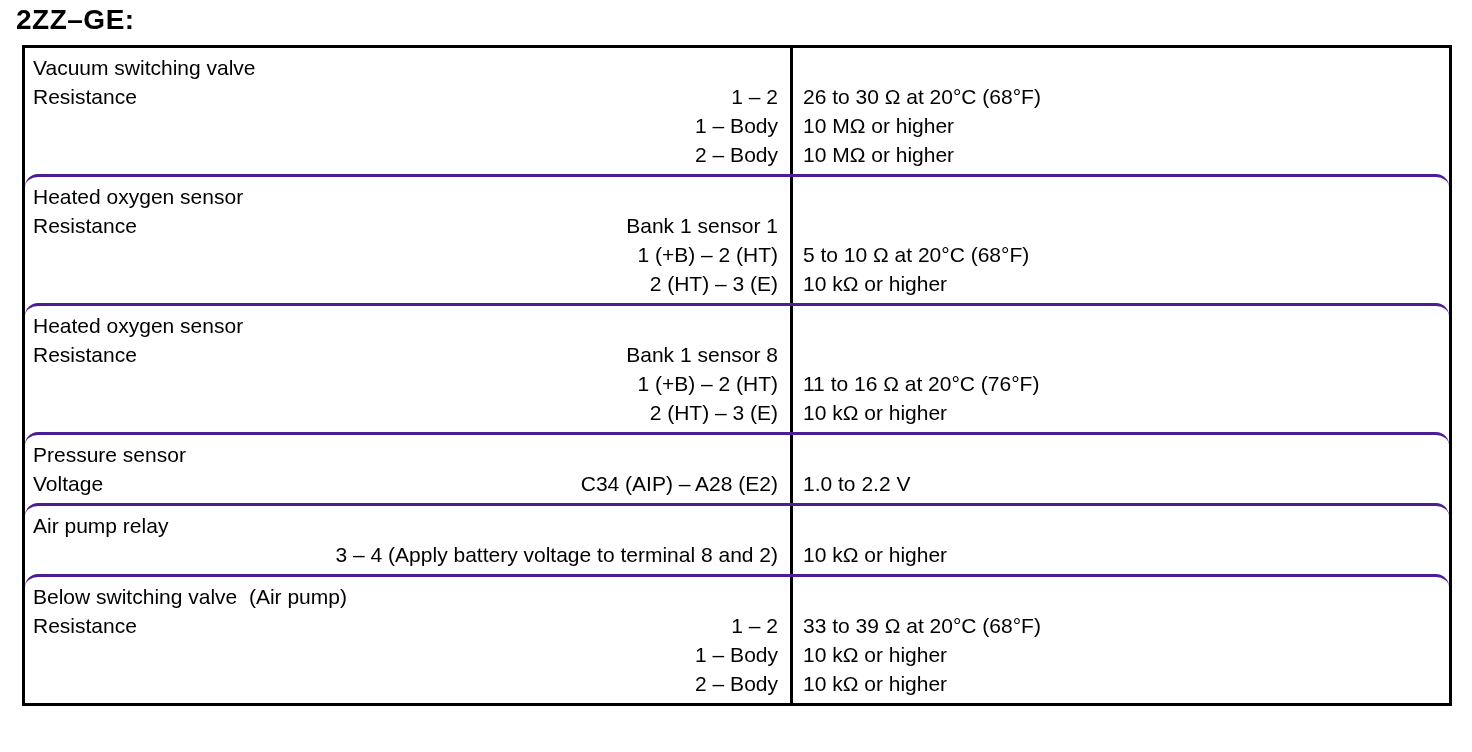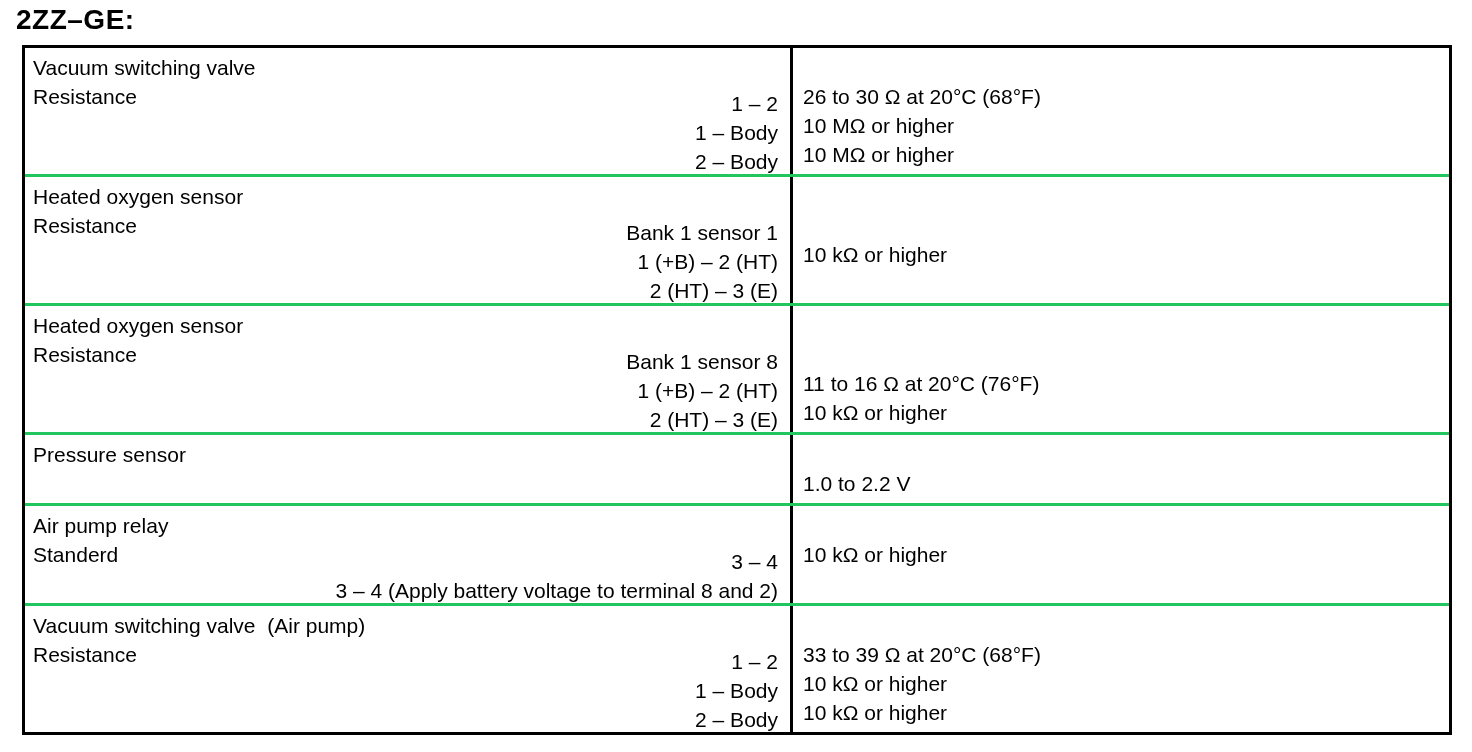--- a/index.html
+++ b/index.html
@@ -23,37 +23,37 @@
     position: absolute;
     left: 22px; top: 45px;
     width: 1430px;
     border: 3px solid #000000;
     background: #ffffff;
   }
   .trow {
     display: grid;
     grid-template-columns: 768px 1fr;
   }
-  .trow + .trow { border-top: 3px solid #22c55e; }
+  .trow + .trow { border-top: 3px solid #4c1d95; border-radius: 13px; }
   .cell { padding: 5px 0; }
   .cell.left { border-right: 3px solid #000000; padding-left: 8px; padding-right: 12px; }
   .cell.right { padding-left: 10px; padding-right: 8px; }
   .line {
     height: 29px;
     line-height: 29px;
     font-size: 21px;
     white-space: pre;
   }
   .cell.left .line {
     display: flex;
     justify-content: space-between;
-    align-items: center;
+    align-items: flex-start;
   }
   .label { white-space: pre; }
-  .terminal { white-space: pre; text-align: right; margin-left: auto; margin-top: 14px; }
+  .terminal { white-space: pre; text-align: right; margin-left: auto; }
 </style>
 </head>
 <body>
 
 <div class="page">
   <div class="title">2ZZ–GE:</div>
   <div class="spec-table" id="spec-table">
       <div class="trow">
         <div class="cell left">
           <div class="line"><span class="label">Vacuum switching valve</span><span class="terminal"></span></div>
@@ -71,60 +71,61 @@
       <div class="trow">
         <div class="cell left">
           <div class="line"><span class="label">Heated oxygen sensor</span><span class="terminal"></span></div>
           <div class="line"><span class="label">Resistance</span><span class="terminal">Bank 1 sensor 1</span></div>
           <div class="line"><span class="label"></span><span class="terminal">1 (+B) – 2 (HT)</span></div>
           <div class="line"><span class="label"></span><span class="terminal">2 (HT) – 3 (E)</span></div>
         </div>
         <div class="cell right">
           <div class="line"></div>
           <div class="line"></div>
+          <div class="line">5 to 10 Ω at 20°C (68°F)</div>
           <div class="line">10 kΩ or higher</div>
         </div>
       </div>
       <div class="trow">
         <div class="cell left">
           <div class="line"><span class="label">Heated oxygen sensor</span><span class="terminal"></span></div>
           <div class="line"><span class="label">Resistance</span><span class="terminal">Bank 1 sensor 8</span></div>
           <div class="line"><span class="label"></span><span class="terminal">1 (+B) – 2 (HT)</span></div>
           <div class="line"><span class="label"></span><span class="terminal">2 (HT) – 3 (E)</span></div>
         </div>
         <div class="cell right">
           <div class="line"></div>
           <div class="line"></div>
           <div class="line">11 to 16 Ω at 20°C (76°F)</div>
           <div class="line">10 kΩ or higher</div>
         </div>
       </div>
       <div class="trow">
         <div class="cell left">
           <div class="line"><span class="label">Pressure sensor</span><span class="terminal"></span></div>
+          <div class="line"><span class="label">Voltage</span><span class="terminal">C34 (AIP) – A28 (E2)</span></div>
         </div>
         <div class="cell right">
           <div class="line"></div>
           <div class="line">1.0 to 2.2 V</div>
         </div>
       </div>
       <div class="trow">
         <div class="cell left">
           <div class="line"><span class="label">Air pump relay</span><span class="terminal"></span></div>
-          <div class="line"><span class="label">Standerd</span><span class="terminal">3 – 4</span></div>
           <div class="line"><span class="label"></span><span class="terminal">3 – 4 (Apply battery voltage to terminal 8 and 2)</span></div>
         </div>
         <div class="cell right">
           <div class="line"></div>
           <div class="line">10 kΩ or higher</div>
         </div>
       </div>
       <div class="trow">
         <div class="cell left">
-          <div class="line"><span class="label">Vacuum switching valve  (Air pump)</span><span class="terminal"></span></div>
+          <div class="line"><span class="label">Below switching valve  (Air pump)</span><span class="terminal"></span></div>
           <div class="line"><span class="label">Resistance</span><span class="terminal">1 – 2</span></div>
           <div class="line"><span class="label"></span><span class="terminal">1 – Body</span></div>
           <div class="line"><span class="label"></span><span class="terminal">2 – Body</span></div>
         </div>
         <div class="cell right">
           <div class="line"></div>
           <div class="line">33 to 39 Ω at 20°C (68°F)</div>
           <div class="line">10 kΩ or higher</div>
           <div class="line">10 kΩ or higher</div>
         </div>

